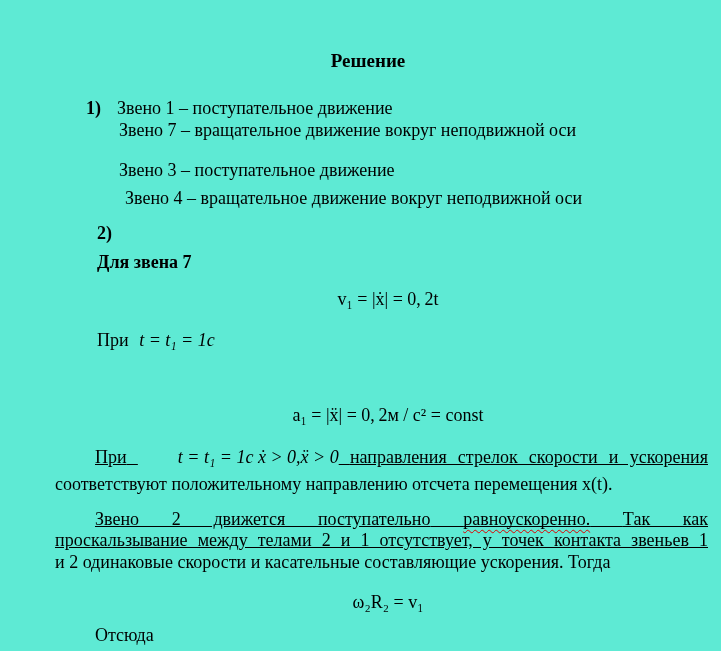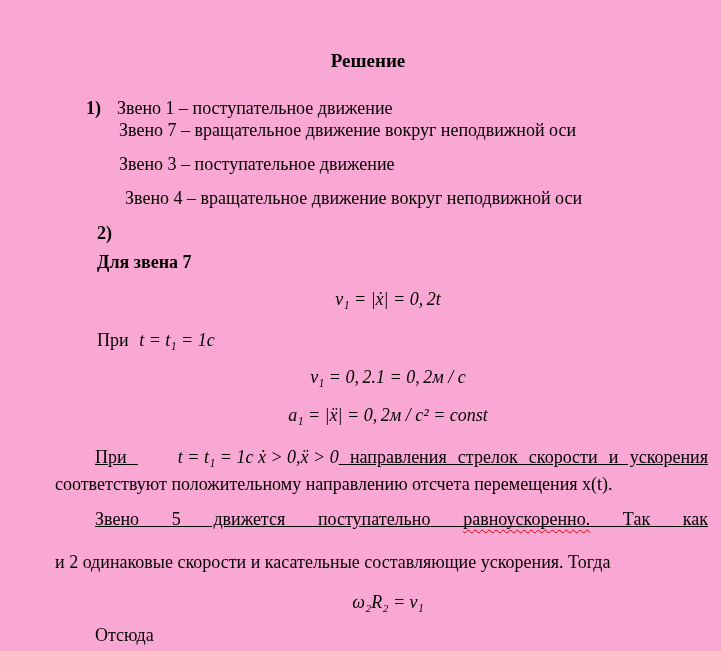--- a/index.html
+++ b/index.html
@@ -1,68 +1,68 @@
 <!DOCTYPE html>
 <html><head>
 <meta charset="utf-8">
 <style>
   html,body{margin:0;padding:0;background:#ffffff;}
   .page{
-    position:relative;width:721px;height:651px;background:#f9a8d4;color:#000000;
+    position:relative;width:721px;height:651px;background:#5eead4;color:#000000;
     font-family:"Liberation Serif","DejaVu Serif",serif;
     font-size:18px;line-height:21px;overflow:hidden;
   }
   .line{position:absolute;white-space:nowrap;}
   .b{font-weight:bold;}
   .title{left:0;width:721px;box-sizing:border-box;padding-left:15px;text-align:center;
          font-weight:bold;font-size:19px;}
   .marker1{display:inline-block;width:31px;font-weight:bold;}
-  .formula{left:55px;width:666px;text-align:center;font-style:italic;}
+  .formula{left:55px;width:666px;text-align:center;}
   .math{font-style:italic;}
   .mathblock{display:inline-block;font-style:italic;}
   .para{left:55px;width:653px;white-space:normal;}
   .just{text-align:justify;text-align-last:justify;text-decoration:underline;}
   .indent{text-indent:40px;}
   .misspell{text-decoration-line:underline;text-decoration-style:wavy;
             text-decoration-color:#e00000;text-decoration-thickness:1px;
             text-underline-offset:4px;text-decoration-skip-ink:none;}
 </style>
 </head>
 <body>
 
 <div class="page">
 
   <div class="line title" style="top:50px">Решение</div>
 
   <div class="line" style="top:98px;left:86px"><span class="marker1">1)</span><span>Звено 1 – поступательное движение</span></div>
 
   <div class="line" style="top:120px;left:119px"><span>Звено 7 – вращательное движение вокруг неподвижной оси</span></div>
 
-  <div class="line" style="top:154px;left:119px"><span>Звено 3 – поступательное движение</span></div>
+  <div class="line" style="top:160px;left:119px"><span>Звено 3 – поступательное движение</span></div>
 
   <div class="line" style="top:188px;left:125px"><span>Звено 4 – вращательное движение вокруг неподвижной оси</span></div>
 
   <div class="line b" style="top:223px;left:97px">2)</div>
 
   <div class="line b" style="top:252px;left:97px">Для звена 7</div>
 
   <div class="line formula" style="top:289px">v₁ = |ẋ| = 0, 2t</div>
 
   <div class="line" style="top:330px;left:97px"><span>При</span> <span class="math" style="margin-left:6px">t = t₁ = 1c</span></div>
 
-  <div class="line formula" style="top:367px">v₁ = 0, 2.1 = 0, 2м / с</div>
 
   <div class="line formula" style="top:405px">a₁ = |ẍ| = 0, 2м / с² = const</div>
 
   <div class="line para just indent" style="top:447px"><span>При</span> <span class="mathblock">t = t₁ = 1c ẋ &gt; 0,ẍ &gt; 0</span> <span>направления стрелок скорости и ускорения</span></div>
 
   <div class="line para" style="top:474px">соответствуют положительному направлению отсчета перемещения x(t).</div>
 
-  <div class="line para just indent" style="top:509px"><span>Звено 5 движется поступательно</span> <span class="misspell">равноускоренно.</span> <span>Так как</span></div>
+  <div class="line para just indent" style="top:509px"><span>Звено 2 движется поступательно</span> <span class="misspell">равноускоренно.</span> <span>Так как</span></div>
 
+  <div class="line para just" style="top:530px">проскальзывание между телами 2 и 1 отсутствует, у точек контакта звеньев 1</div>
 
   <div class="line para" style="top:552px">и 2 одинаковые скорости и касательные составляющие ускорения. Тогда</div>
 
   <div class="line formula" style="top:592px">ω₂R₂ = v₁</div>
 
   <div class="line para indent" style="top:625px">Отсюда</div>
 
 </div>
 
 </body></html>

